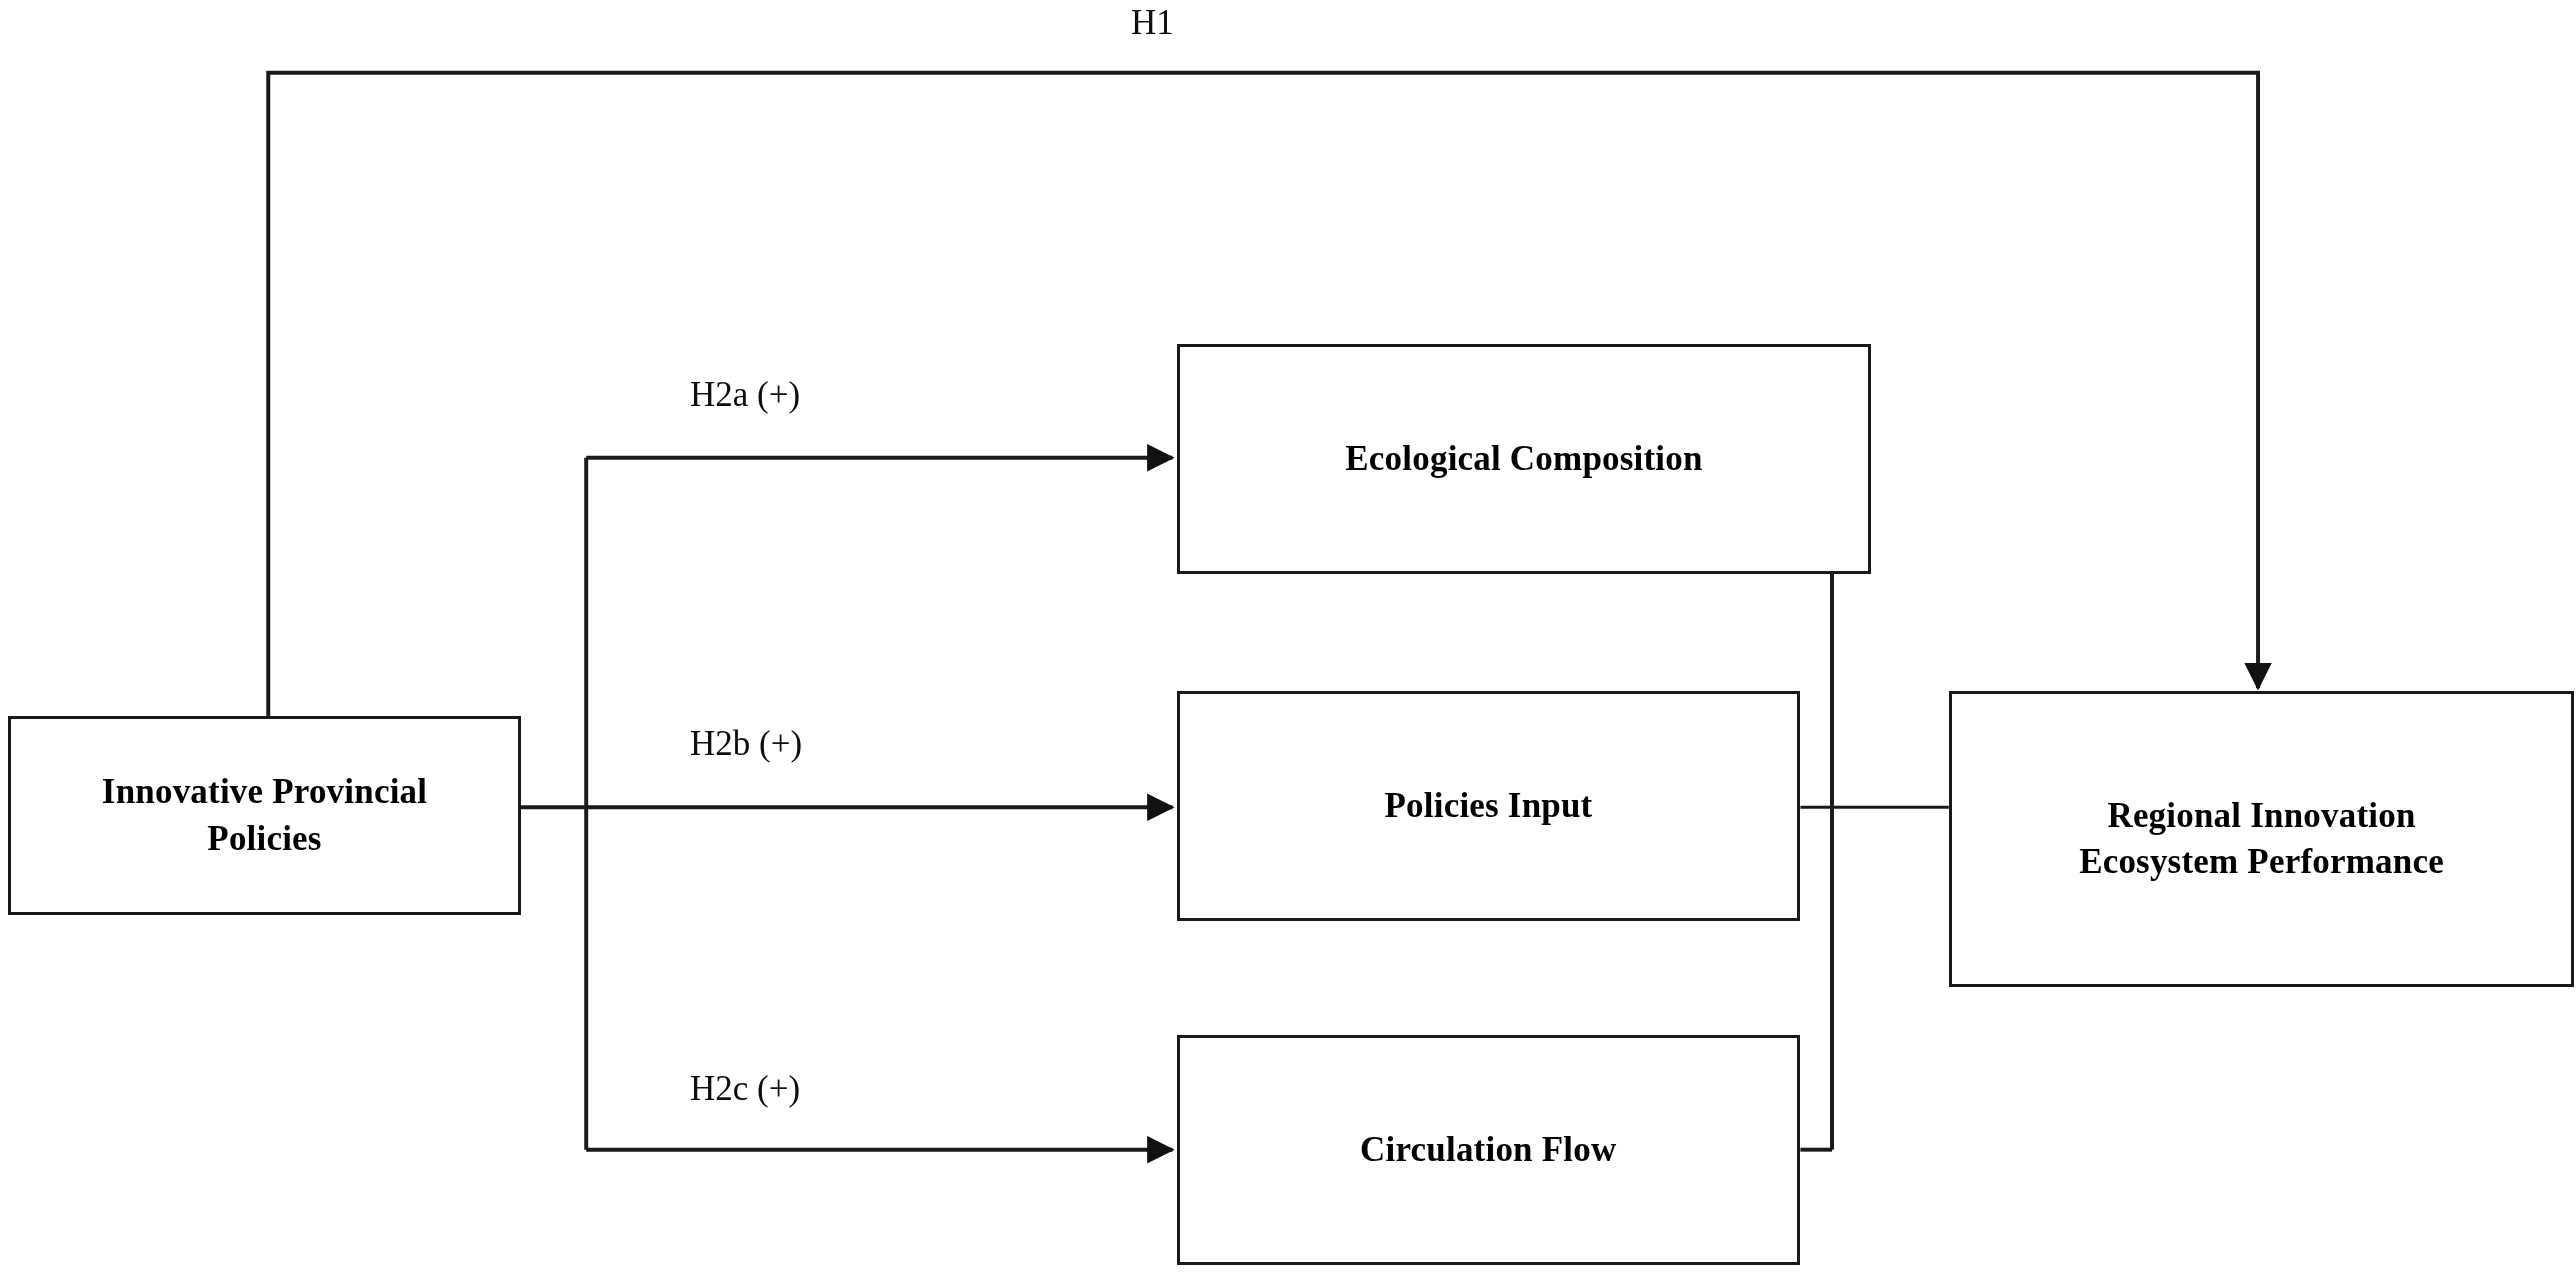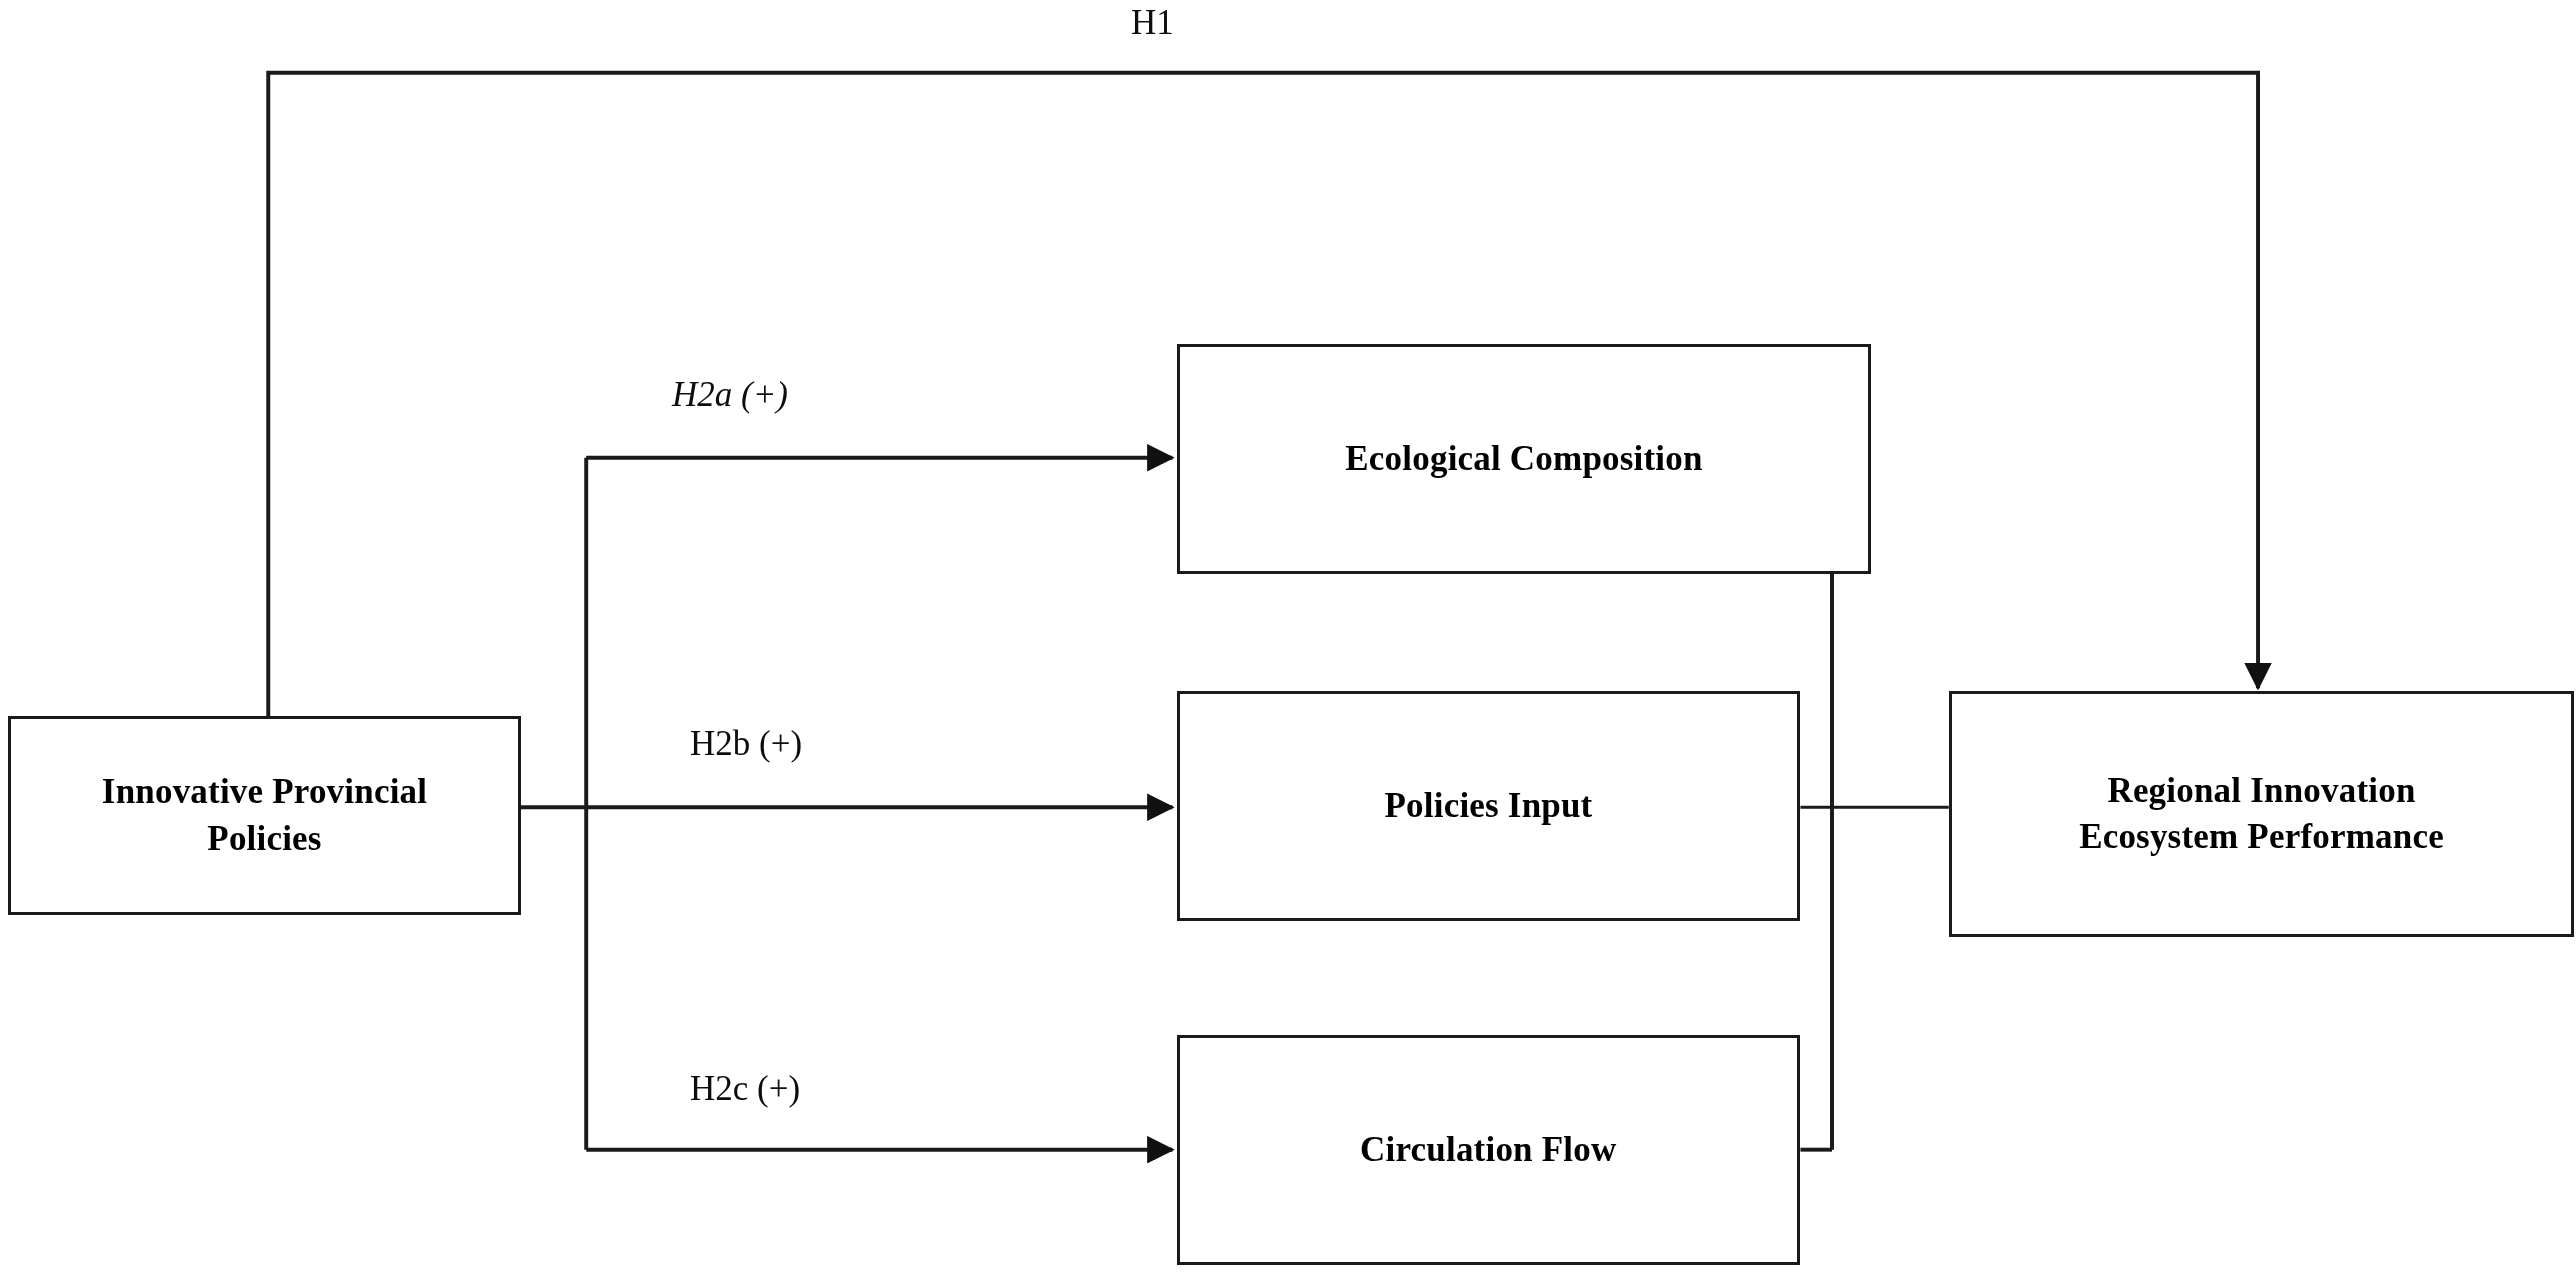--- a/index.html
+++ b/index.html
@@ -50,24 +50,24 @@
     font-weight: normal;
     color: #0d0d0d;
     white-space: nowrap;
     line-height: 1;
   }
   
   #node-policies        { left: 8px;   top: 716px;  width: 513px; height: 199px; }
   #node-ecological      { left: 1177px; top: 344px;  width: 694px; height: 230px; }
   #node-resource        { left: 1177px; top: 691px;  width: 623px; height: 230px; }
   #node-circulation     { left: 1177px; top: 1035px; width: 623px; height: 230px; padding-left: 20px; }
-  #node-performance     { left: 1949px; top: 691px;  width: 625px; height: 246px; }
+  #node-performance     { left: 1949px; top: 691px;  width: 625px; height: 296px; }
   
   #label-h1  { left: 1131px; top: 4.7px;    }
-  #label-h2a { left: 672px;  top: 377px; font-style: italic;  }
+  #label-h2a { left: 690px;  top: 377px;  }
   #label-h2b { left: 690px;  top: 726px;  }
   #label-h2c { left: 690px;  top: 1071px; }
 </style>
 </head>
 <body>
 
 <div id="canvas">
 
   <svg id="wires" viewBox="0 0 3265 1622" width="2576" height="1280" xmlns="http://www.w3.org/2000/svg">
     <defs>

